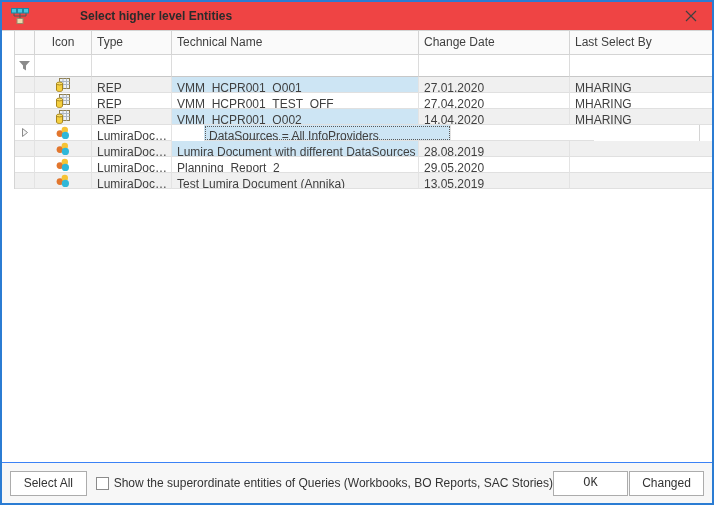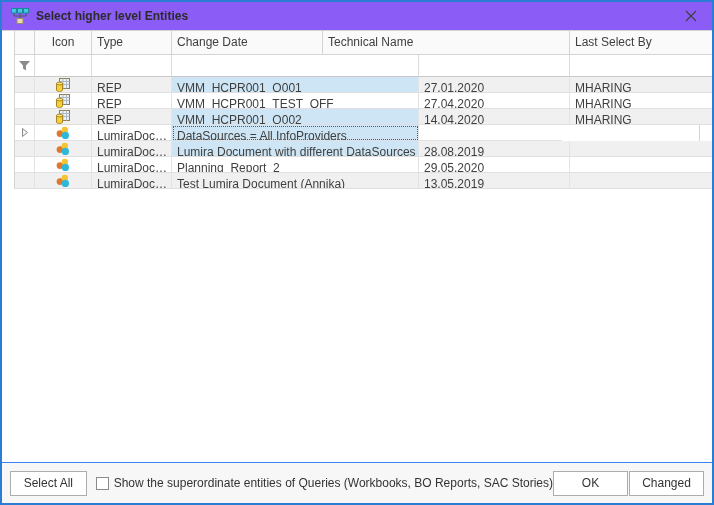--- a/index.html
+++ b/index.html
@@ -6,21 +6,21 @@
   html,body { background:#e8e8e8; font-family:"Liberation Sans", sans-serif; }
   .dialog {
     position:relative; width:714px; height:505px;
     background:#fff; border:2px solid #2b7cd3;
     display:flex; flex-direction:column;
     font-size:12px; color:#3c3c3c;
   }
   
   .titlebar {
     height:29px; flex:0 0 29px; display:flex; align-items:center;
-    padding:0 10px 0 9px; background:#8b5cf6; border-bottom:1px solid #d4d4d4;
+    padding:0 10px 0 9px; background:#ef4444; border-bottom:1px solid #d4d4d4;gap:44px;
   }
   .title-icon { display:inline-flex; margin-right:7px; }
   .title-text { font-weight:bold; color:#2b2b2b; font-size:12px; }
   .close-btn {
     margin-left:auto; width:22px; height:22px; display:flex;
     align-items:center; justify-content:center; cursor:pointer; background:transparent; border:none;
   }
   
   .grid-wrap { flex:1 1 auto; padding:0 12px; overflow:hidden; background:#fff; }
   .grid { border-left:1px solid #d4d4d4; border-right:1px solid #d4d4d4; }
@@ -38,39 +38,39 @@
   .cell {
     height:16px; line-height:23px; background:#fff;
     border-right:1px solid #e3e3e3; border-bottom:1px solid #e0e0e0;
     padding-left:5px; overflow:hidden; white-space:nowrap; text-overflow:ellipsis;
     color:#3f3f3f;
   }
   .grid-row.striped .cell { background:#f0f0f0; }
   .grid-row .c-gutter { background:#fff; padding-left:0;
     display:flex; align-items:center; justify-content:center; }
   .cell.c-tech.selected { background:#cde5f4; }
-  .cell.c-tech.focused { outline:1px dotted #5a5a5a; outline-offset:-2px; }
+  .cell.c-tech.focused { outline:1px dotted #5a5a5a; outline-offset:-2px;margin-left:32px; }
   .c-gutter { width:20px; flex:0 0 20px; }
   .c-icon   { width:57px; flex:0 0 57px; display:flex; align-items:center; justify-content:center; padding-left:0; }
   .c-type   { width:80px; flex:0 0 80px; }
   .c-tech   { width:247px; flex:0 0 247px; }
   .c-date   { width:151px; flex:0 0 151px; }
   .c-by     { width:143px; flex:0 0 143px; }
   .eicon { display:inline-flex; }
   
   .footer {
     flex:0 0 41px; background:#f7f7f7; border-top:1px solid #3b82f6;
     display:flex; align-items:center; padding:0 8px;
   }
   .btn {
     height:25px; background:#fff; border:1px solid #acacac; color:#333;
     font-family:"Liberation Sans", sans-serif; font-size:12px; cursor:pointer;
   }
   .btn-selectall { width:91px; margin-right:9px; }
-  .btn-ok { width:89px; margin-left:auto; margin-right:1px; }
+  .btn-ok { width:89px; margin-left:auto; margin-right:1px;font-family:Liberation Mono, monospace; }
   .btn-cancel { width:89px; }
   .checkbox {
     width:13px; height:13px; background:#fff; border:1px solid #8b8b8b;
     display:inline-block; margin-right:5px; flex:0 0 13px;
   }
   .chk-label { color:#333; white-space:nowrap; }
   .chk-group { display:flex; align-items:center; cursor:pointer; }
 </style>
 </head>
 <body>
@@ -97,22 +97,22 @@
     </button>
   </div>
 
   <div class="grid-wrap">
     <div class="grid">
 
       <div class="grid-header">
         <div class="hcell c-gutter"></div>
         <div class="hcell c-icon">Icon</div>
         <div class="hcell c-type">Type</div>
+        <div class="hcell c-tech">Technical Name</div>
         <div class="hcell c-date">Change Date</div>
-        <div class="hcell c-tech">Technical Name</div>
         <div class="hcell c-by" style="border-right:none;">Last Select By</div>
       </div>
 
       <div class="filter-row">
         <div class="fcell c-gutter">
           <span style="display:inline-flex;">
             <svg width="13" height="12" viewBox="0 0 13 12">
               <path d="M1 1 H12 L8 5.5 V10.5 L5 8.5 V5.5 Z" fill="#8b8b8b"></path>
             </svg>
           </span>

